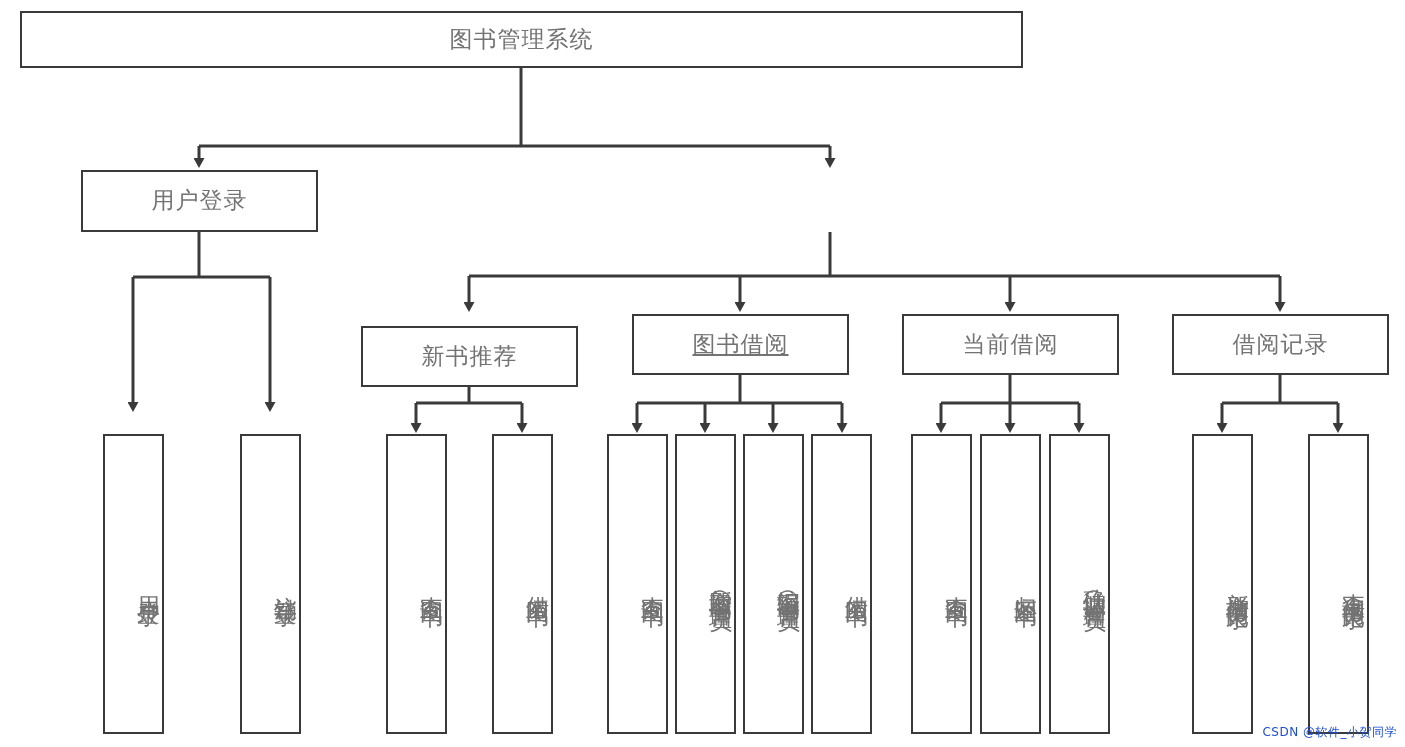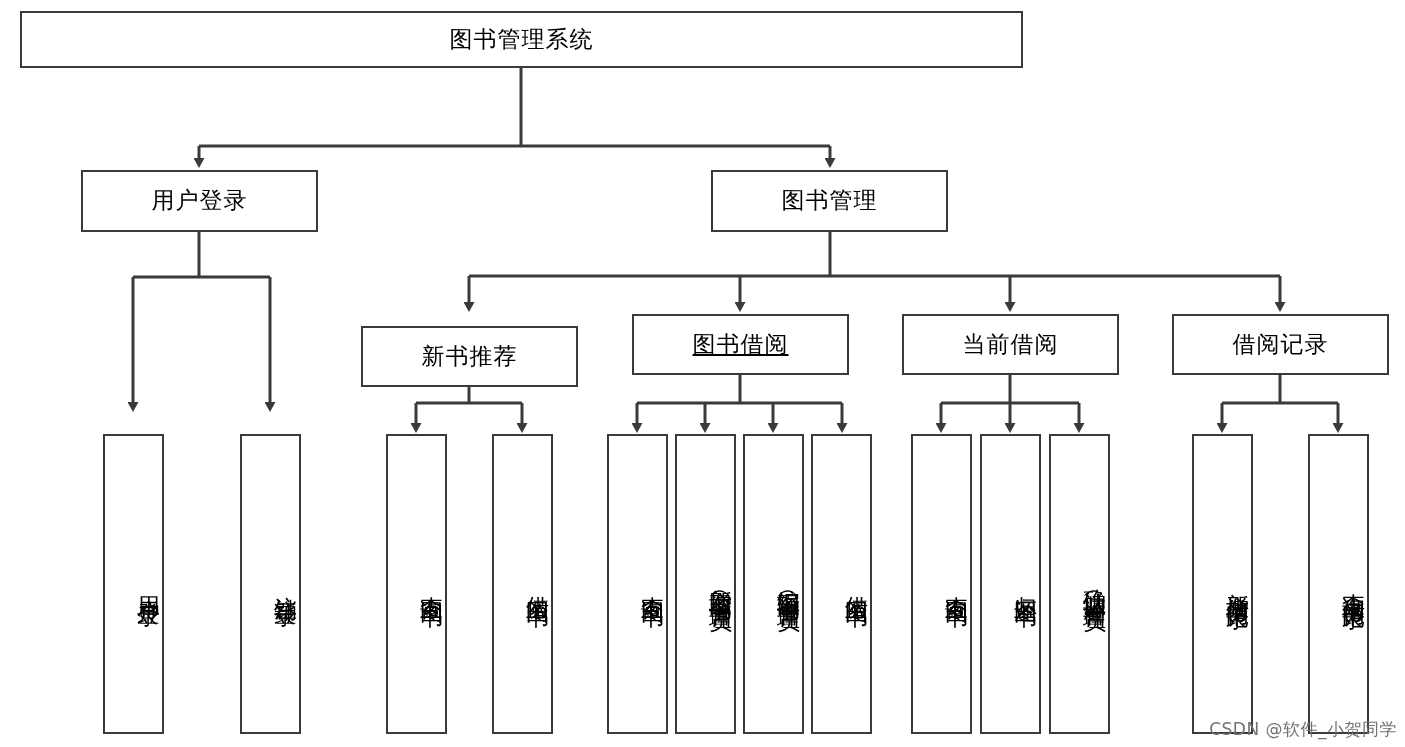--- a/index.html
+++ b/index.html
@@ -18,21 +18,21 @@
     overflow: hidden;
   }
   .node {
     position: absolute;
     box-sizing: border-box;
     border: 2px solid #3a3a3a;
     background: #ffffff;
     display: flex;
     align-items: center;
     justify-content: center;
-    color: #000000;
+    color: #737373;
     z-index: 3;
   }
   .node.horiz {
     font-size: 23px;
     letter-spacing: 1px;
     line-height: 1.1;
   }
   .node.vert {
     writing-mode: vertical-rl;
     text-orientation: upright;
@@ -53,22 +53,22 @@
     top: 0;
     width: 1405px;
     height: 747px;
     z-index: 1;
     pointer-events: none;
   }
   .watermark {
     position: absolute;
     right: 8px;
     bottom: 6px;
-    font-size: 17px;
-    color: #737373;
+    font-size: 12px;
+    color: #1d4ed8;
     letter-spacing: 0.5px;
     z-index: 5;
     white-space: nowrap;
   }
 </style>
 </head>
 <body>
 
 <div id="canvas">
 
@@ -121,21 +121,20 @@
       <path d="M1280,375 L1280,403"></path>
       <path d="M1222,403 L1338,403"></path>
       <path d="M1222,403 L1222,424" marker-end="url(#arrow)"></path>
       <path d="M1338,403 L1338,424" marker-end="url(#arrow)"></path>
     </g>
   </svg>
 
   <div class="node horiz title-node" style="left:20px; top:11px; width:1003px; height:57px;">图书管理系统</div>
 
   <div class="node horiz" style="left:81px; top:170px; width:237px; height:62px;">用户登录</div>
-  <div class="node horiz" style="left:711px; top:170px; width:237px; height:62px;">图书管理</div>
 
   <div class="node horiz" style="left:361px; top:314px; width:217px; height:61px;margin-top:12px;">新书推荐</div>
   <div class="node horiz" style="left:632px; top:314px; width:217px; height:61px;text-decoration:underline;">图书借阅</div>
   <div class="node horiz" style="left:902px; top:314px; width:217px; height:61px;">当前借阅</div>
   <div class="node horiz" style="left:1172px; top:314px; width:217px; height:61px;">借阅记录</div>
 
   <div class="node vert" style="left:103px; top:434px; width:61px; height:300px;">用户登录</div>
   <div class="node vert" style="left:240px; top:434px; width:61px; height:300px;">注销登录</div>
 
   <div class="node vert" style="left:386px; top:434px; width:61px; height:300px;">查询图书</div>

